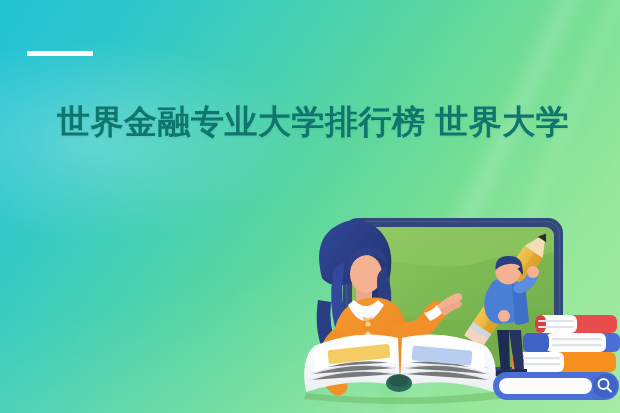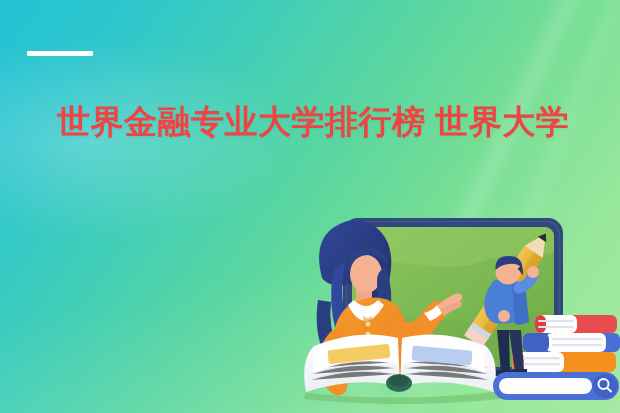--- a/index.html
+++ b/index.html
@@ -97,21 +97,21 @@
     background: #ffffff;
     border-radius: 1px;
   }
 
   
   .headline {
     position: absolute;
     left: 57px;
     top: 101px;
     width: 520px;
-    color: #ef4444;
+    color: #0f766e;
     font-size: 33px;
     font-weight: bold;
     letter-spacing: .5px;
     line-height: 42px;
     white-space: nowrap;
     text-shadow: 0 1px 3px rgba(0,0,0,.06);
   }
 
   
   .illustration {

